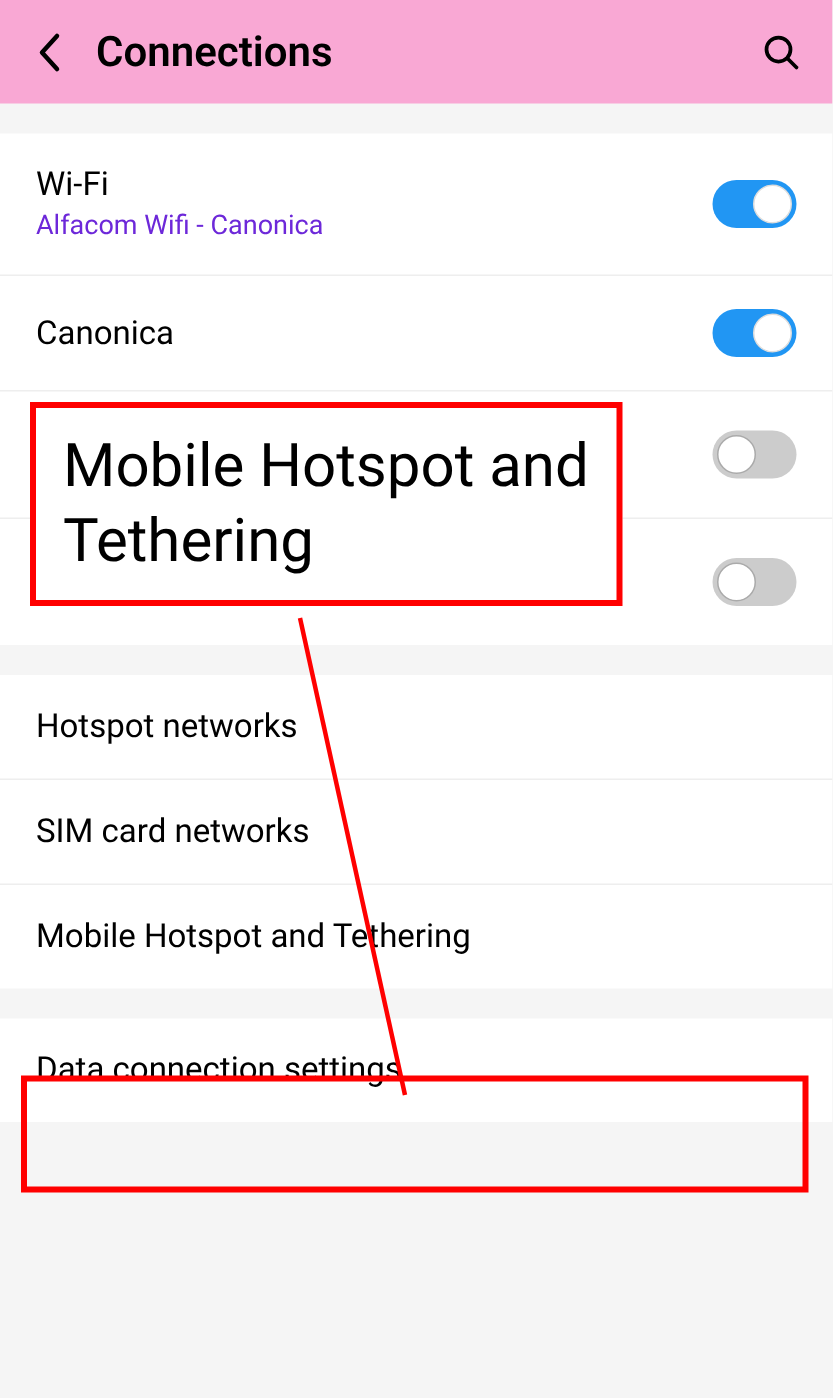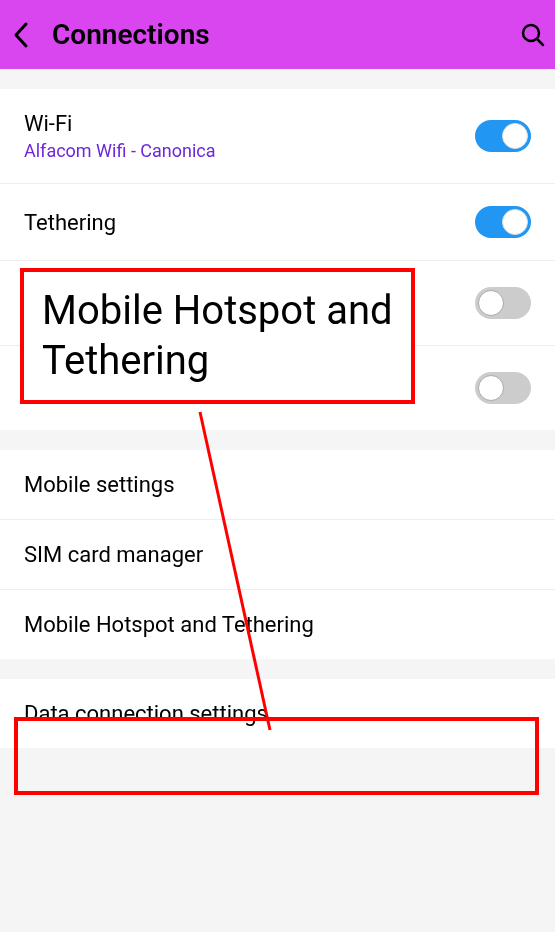--- a/index.html
+++ b/index.html
@@ -7,22 +7,22 @@
       width: 555px;
       height: 932px;
       font-family: -apple-system, BlinkMacSystemFont, 'Segoe UI', Roboto, sans-serif;
       background: #f5f5f5;
       color: #000;
       position: relative;
     }
     .header {
       display: flex;
       align-items: center;
-      padding: 18px 8px;
-      background: #d946ef;
+      padding: 18px 20px;
+      background: #f9a8d4;
     }
     .back-icon {
       width: 26px;
       height: 26px;
       display: flex;
       align-items: center;
       justify-content: center;
       margin-right: 18px;
     }
     .title {
@@ -143,21 +143,21 @@
     <div class="row-text">
       <div class="row-title">Wi-Fi</div>
       <div class="row-sub">Alfacom  Wifi - Canonica</div>
     </div>
     <div class="toggle on">
         <div class="toggle-knob"></div>
       </div>
   </div>
   <div class="row">
     <div class="row-text">
-      <div class="row-title">Tethering</div>
+      <div class="row-title">Canonica</div>
     </div>
     <div class="toggle on">
         <div class="toggle-knob"></div>
       </div>
   </div>
   <div class="row" style="padding-top:26px;padding-bottom:26px;">
     <div class="row-text">
       <div class="row-title" style="visibility:hidden;">NFC and payment</div>
     </div>
     <div class="toggle off">
@@ -169,24 +169,24 @@
       <div class="row-title" style="visibility:hidden;">Airplane mode</div>
     </div>
     <div class="toggle off">
         <div class="toggle-knob"></div>
       </div>
   </div>
 </div>
 
 <div class="section">
   <div class="row">
-    <div class="row-title">Mobile settings</div>
-  </div>
-  <div class="row">
-    <div class="row-title">SIM card manager</div>
+    <div class="row-title">Hotspot networks</div>
+  </div>
+  <div class="row">
+    <div class="row-title">SIM card networks</div>
   </div>
   <div class="row">
     <div class="row-title">Mobile Hotspot and Tethering</div>
   </div>
 </div>
 
 <div class="section">
   <div class="row" style="border-bottom:none;">
     <div class="row-title">Data connection settings</div>
   </div>

